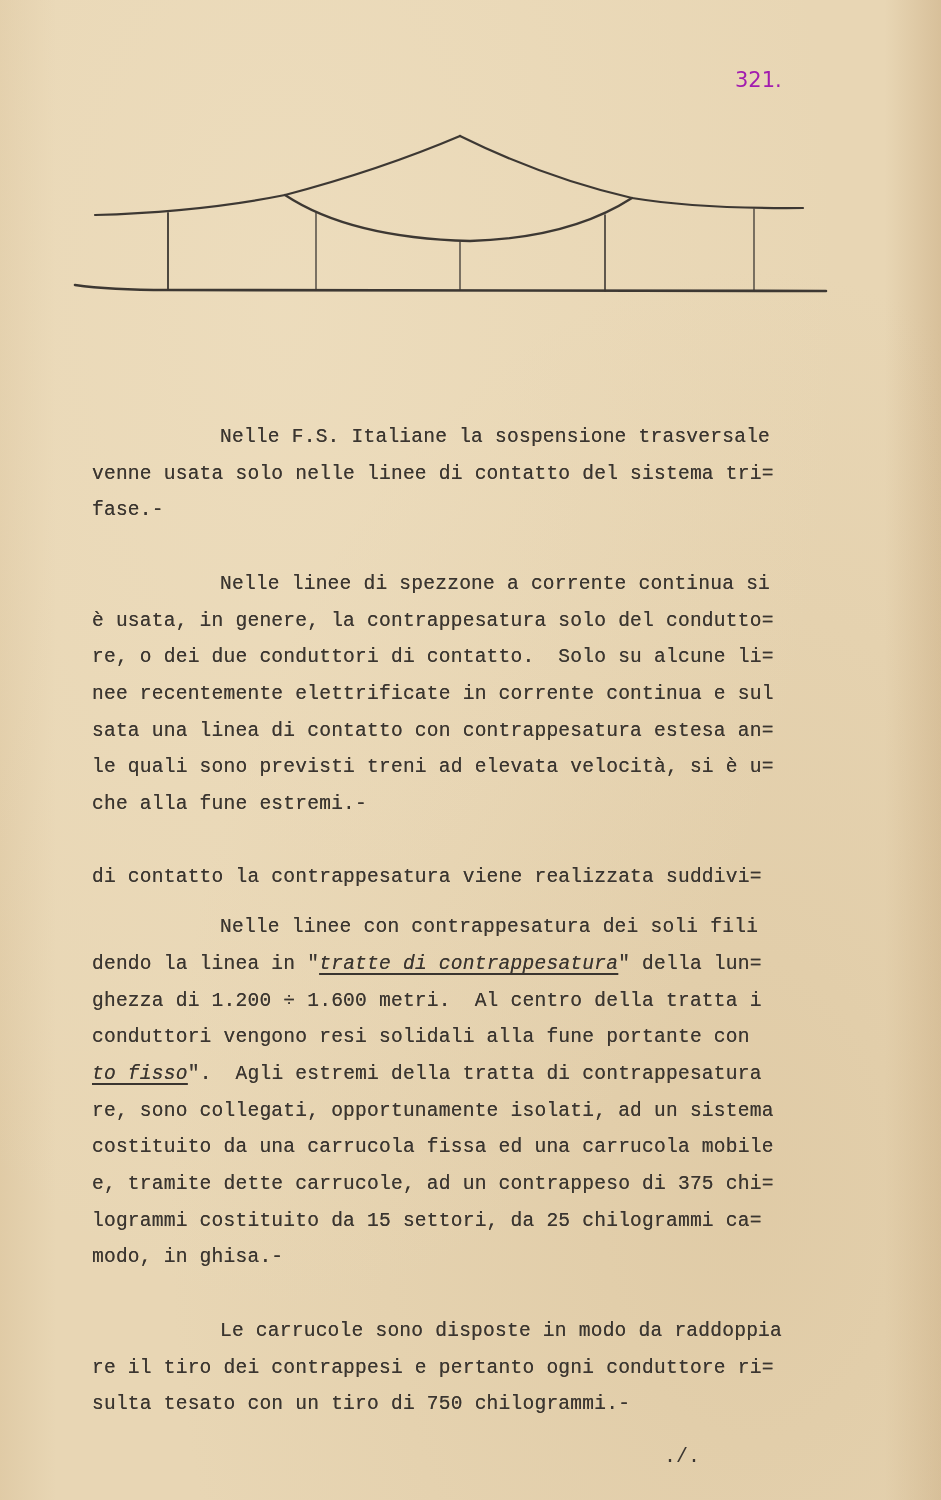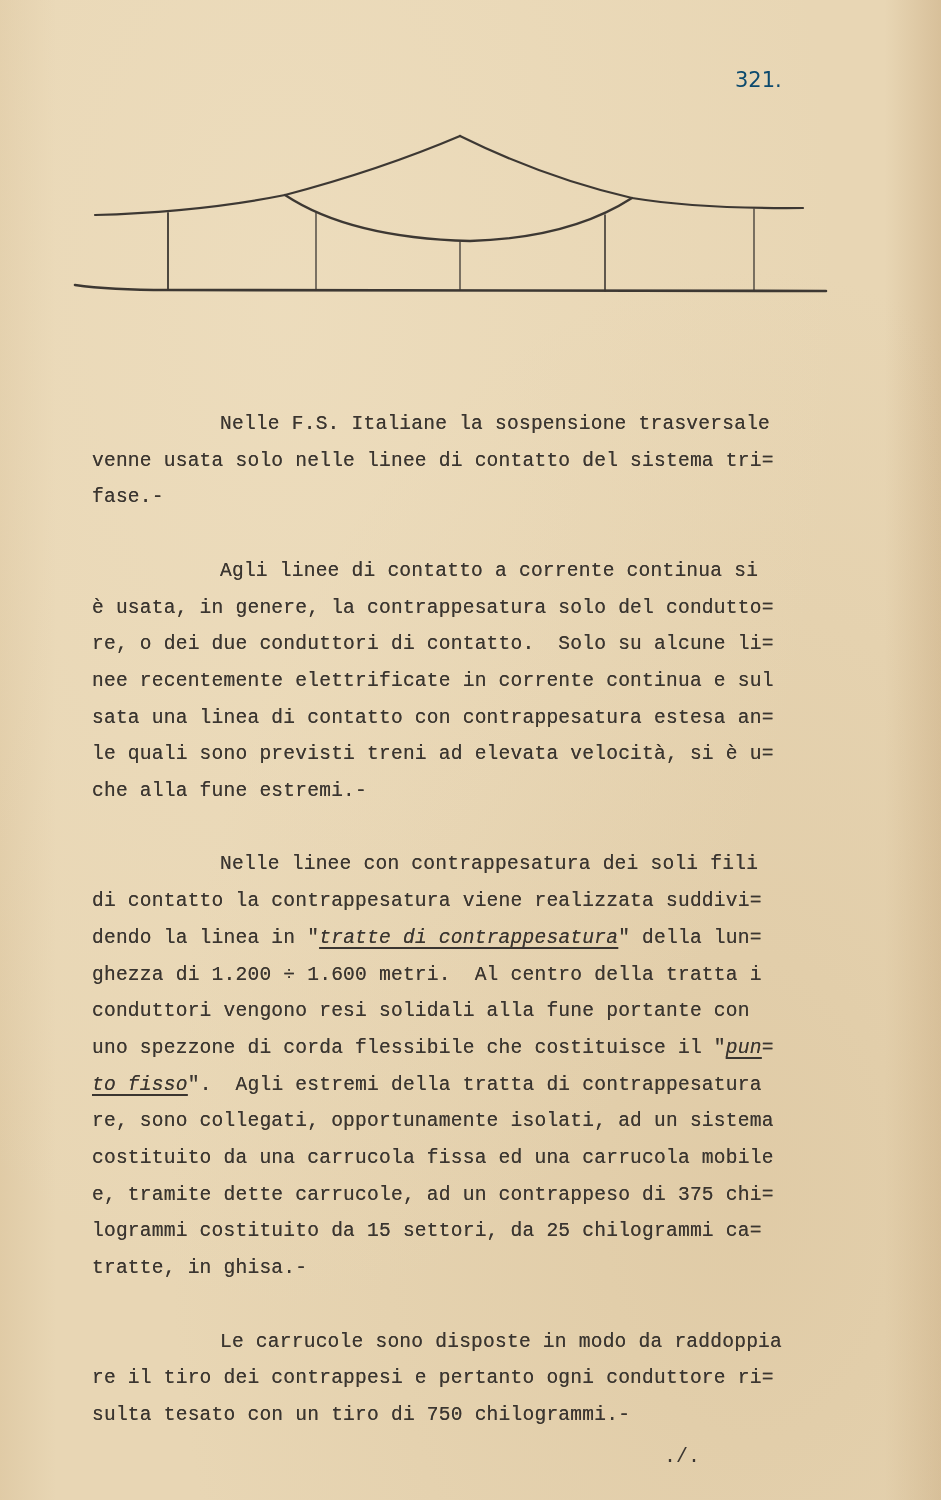--- a/index.html
+++ b/index.html
@@ -9,34 +9,34 @@
     background-image:
       radial-gradient(ellipse at 30% 20%, rgba(240,225,195,0.55), rgba(0,0,0,0) 60%),
       radial-gradient(ellipse at 80% 80%, rgba(214,190,150,0.45), rgba(0,0,0,0) 55%),
       linear-gradient(90deg, rgba(200,170,125,0.25) 0%, rgba(0,0,0,0) 6%, rgba(0,0,0,0) 94%, rgba(185,150,105,0.35) 100%);
     position: relative;
     font-family: "Liberation Mono", "DejaVu Sans Mono", monospace;
     color: #3a3530;
   }
   .page-number {
     position: absolute; left: 735px; top: 68px;
-    font-family: "DejaVu Sans", sans-serif; font-size: 21px; color: #0c4a6e;
+    font-family: "DejaVu Sans", sans-serif; font-size: 21px; color: #a21caf;
   }
   .figure { position: absolute; left: 0; top: 0; width: 941px; height: 320px; }
   .text-block {
     position: absolute; left: 92px; top: 406px; width: 760px;
     font-size: 19.6px; line-height: 36.7px; letter-spacing: 0.2px;
     color: #3a3530;
     text-shadow: 0 0 0.4px rgba(40,35,30,0.7);
   }
   .para { margin: 0; }
   .para + .para { margin-top: 36.7px; }
   .line { display: block; white-space: pre; }
   .u { text-decoration: underline; text-decoration-thickness: 2px; text-underline-offset: 4px; font-style: italic; }
-  .indent { padding-left: 128px; }
+  .indent { padding-left: 128px; margin-top: 13px; }
   .continuation-mark {
     position: absolute; left: 664px; top: 1445px;
     font-size: 20px; color: #3b3631;
   }
 </style>
 </head>
 <body>
 
 <div class="page-number">321.</div>
 
@@ -54,41 +54,40 @@
   </g>
 </svg>
 
 <div class="text-block">
   <div class="para">
     <span class="line indent">Nelle F.S. Italiane la sospensione trasversale</span>
     <span class="line">venne usata solo nelle linee di contatto del sistema tri=</span>
     <span class="line">fase.-</span>
   </div>
   <div class="para">
-    <span class="line indent">Agli linee di contatto a corrente continua si</span>
+    <span class="line indent">Nelle linee di spezzone a corrente continua si</span>
     <span class="line">è usata, in genere, la contrappesatura solo del condutto=</span>
     <span class="line">re, o dei due conduttori di contatto.  Solo su alcune li=</span>
     <span class="line">nee recentemente elettrificate in corrente continua e sul</span>
     <span class="line">sata una linea di contatto con contrappesatura estesa an=</span>
     <span class="line">le quali sono previsti treni ad elevata velocità, si è u=</span>
     <span class="line">che alla fune estremi.-</span>
   </div>
   <div class="para">
+    <span class="line"><span>di contatto la contrappesatura viene realizzata suddivi=</span></span>
     <span class="line indent"><span>Nelle linee con contrappesatura dei soli fili</span></span>
-    <span class="line"><span>di contatto la contrappesatura viene realizzata suddivi=</span></span>
     <span class="line"><span>dendo la linea in "</span><span class="u">tratte di contrappesatura</span><span>" della lun=</span></span>
     <span class="line"><span>ghezza di 1.200 ÷ 1.600 metri.  Al centro della tratta i</span></span>
     <span class="line"><span>conduttori vengono resi solidali alla fune portante con</span></span>
-    <span class="line"><span>uno spezzone di corda flessibile che costituisce il "</span><span class="u">pun</span><span>=</span></span>
     <span class="line"><span></span><span class="u">to fisso</span><span>".  Agli estremi della tratta di contrappesatura</span></span>
     <span class="line"><span>re, sono collegati, opportunamente isolati, ad un sistema</span></span>
     <span class="line"><span>costituito da una carrucola fissa ed una carrucola mobile</span></span>
     <span class="line"><span>e, tramite dette carrucole, ad un contrappeso di 375 chi=</span></span>
     <span class="line"><span>logrammi costituito da 15 settori, da 25 chilogrammi ca=</span></span>
-    <span class="line"><span>tratte, in ghisa.-</span></span>
+    <span class="line"><span>modo, in ghisa.-</span></span>
   </div>
   <div class="para">
     <span class="line indent">Le carrucole sono disposte in modo da raddoppia</span>
     <span class="line">re il tiro dei contrappesi e pertanto ogni conduttore ri=</span>
     <span class="line">sulta tesato con un tiro di 750 chilogrammi.-</span>
   </div>
 </div>
 
 <div class="continuation-mark">./.</div>
 

